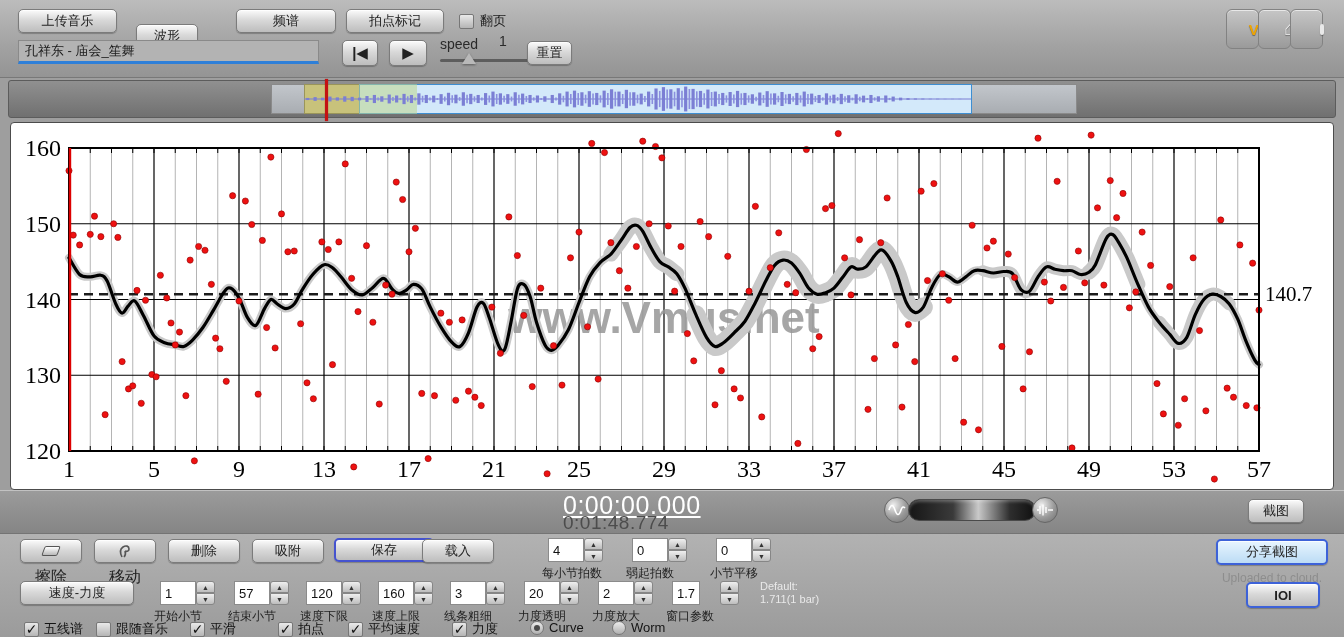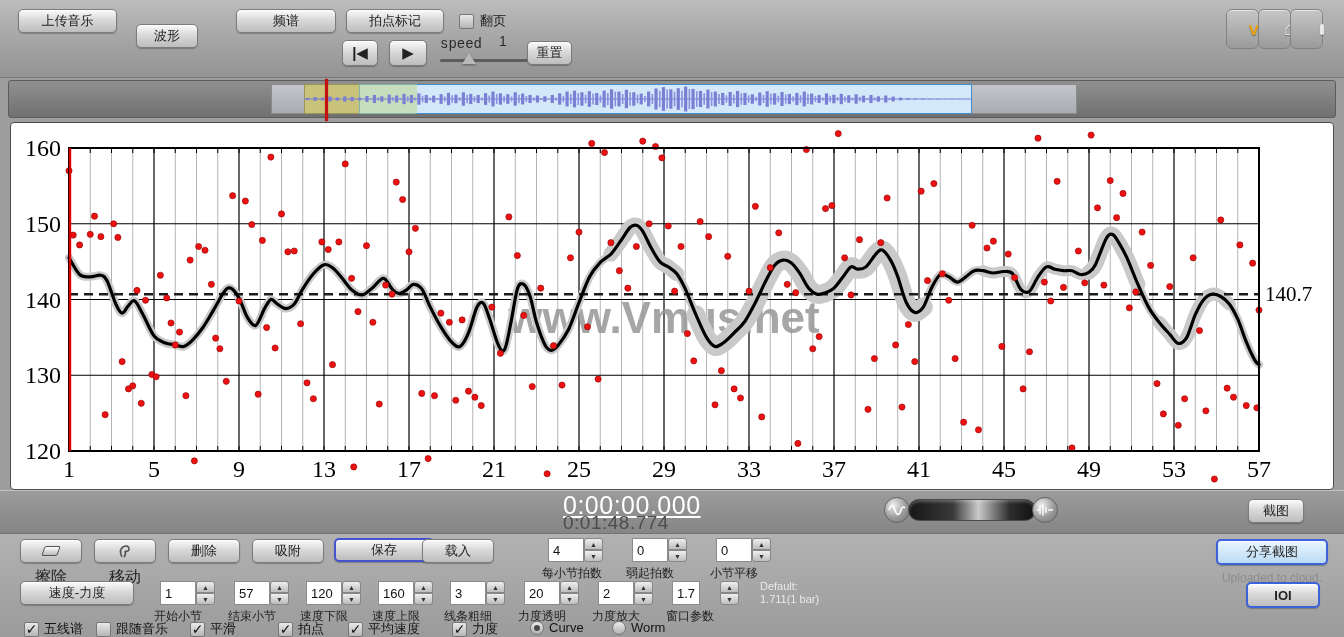--- a/index.html
+++ b/index.html
@@ -23,21 +23,21 @@
   .chk { position:absolute; display:flex; align-items:center; gap:6px; font-size:13px; color:#1c1c1c; }
   .chkbox { width:15px; height:15px; border:1px solid #777; border-radius:2px;
     background:linear-gradient(#e9e9e9,#b5b5b5); display:flex; align-items:center; justify-content:center;
     font-size:14px; font-weight:bold; color:#111; line-height:1; }
   #chk-flip { left:459px; top:12px; }
   #track-input { position:absolute; left:18px; top:40px; width:301px; height:24px;
     background:#b3b3b3; border:1px solid #8a8a8a; border-bottom:3px solid #2e7fd8;
     font-size:13px; color:#1a1a1a; padding:0 6px; font-family:inherit; }
   #btn-prev { left:342px; top:40px; width:36px; height:26px; font-size:15px; font-weight:bold; }
   #btn-play { left:389px; top:40px; width:38px; height:26px; font-size:15px; }
-  #speed-label { position:absolute; left:440px; top:36px; font-size:14px; color:#2a2a2a;font-family:Liberation Mono, monospace; }
+  #speed-label { position:absolute; left:440px; top:36px; font-size:14px; color:#2a2a2a; }
   #speed-value { position:absolute; left:488px; top:33px; width:30px; text-align:center; font-size:14px; color:#2a2a2a; }
   #speed-slider { position:absolute; left:440px; top:56px; width:92px; height:10px; cursor:pointer; }
   #speed-track { position:absolute; left:0; top:3px; width:92px; height:3px; background:#5d5d5d; border-radius:2px; }
   #speed-thumb { position:absolute; left:22px; top:-3px; width:0; height:0;
     border-left:7px solid transparent; border-right:7px solid transparent; border-bottom:11px solid #b9b9b9;
     filter:drop-shadow(0 1px 1px rgba(0,0,0,.4)); }
   #btn-reset { left:527px; top:41px; width:45px; }
   .topicon { position:absolute; top:9px; width:27px; height:40px; border-radius:6px;
     background:linear-gradient(#c6c6c6,#9a9a9a); border:1px solid #828282;
     box-shadow:inset 0 1px 0 rgba(255,255,255,.6); display:flex; align-items:center; justify-content:center;
@@ -127,20 +127,21 @@
 
 <div id="topbar">
   <div class="btn" id="btn-upload">上传音乐</div>
   <div class="btn" id="btn-wave">波形</div>
   <div class="btn" id="btn-spec">频谱</div>
   <div class="btn" id="btn-beatmark">拍点标记</div>
   <div class="chk" id="chk-flip">
     <span class="chkbox"></span>
     <span>翻页</span>
   </div>
+  <input id="track-input" value="孔祥东 - 庙会_笙舞" style="">
   <div class="btn" id="btn-prev">|◀</div>
   <div class="btn" id="btn-play">▶</div>
   <span id="speed-label">speed</span>
   <span id="speed-value">1</span>
   <div id="speed-slider">
     <div id="speed-track"></div>
     <div id="speed-thumb"></div>
   </div>
   <div class="btn" id="btn-reset">重置</div>
   <div class="topicon" id="icon-v2">V2</div>

